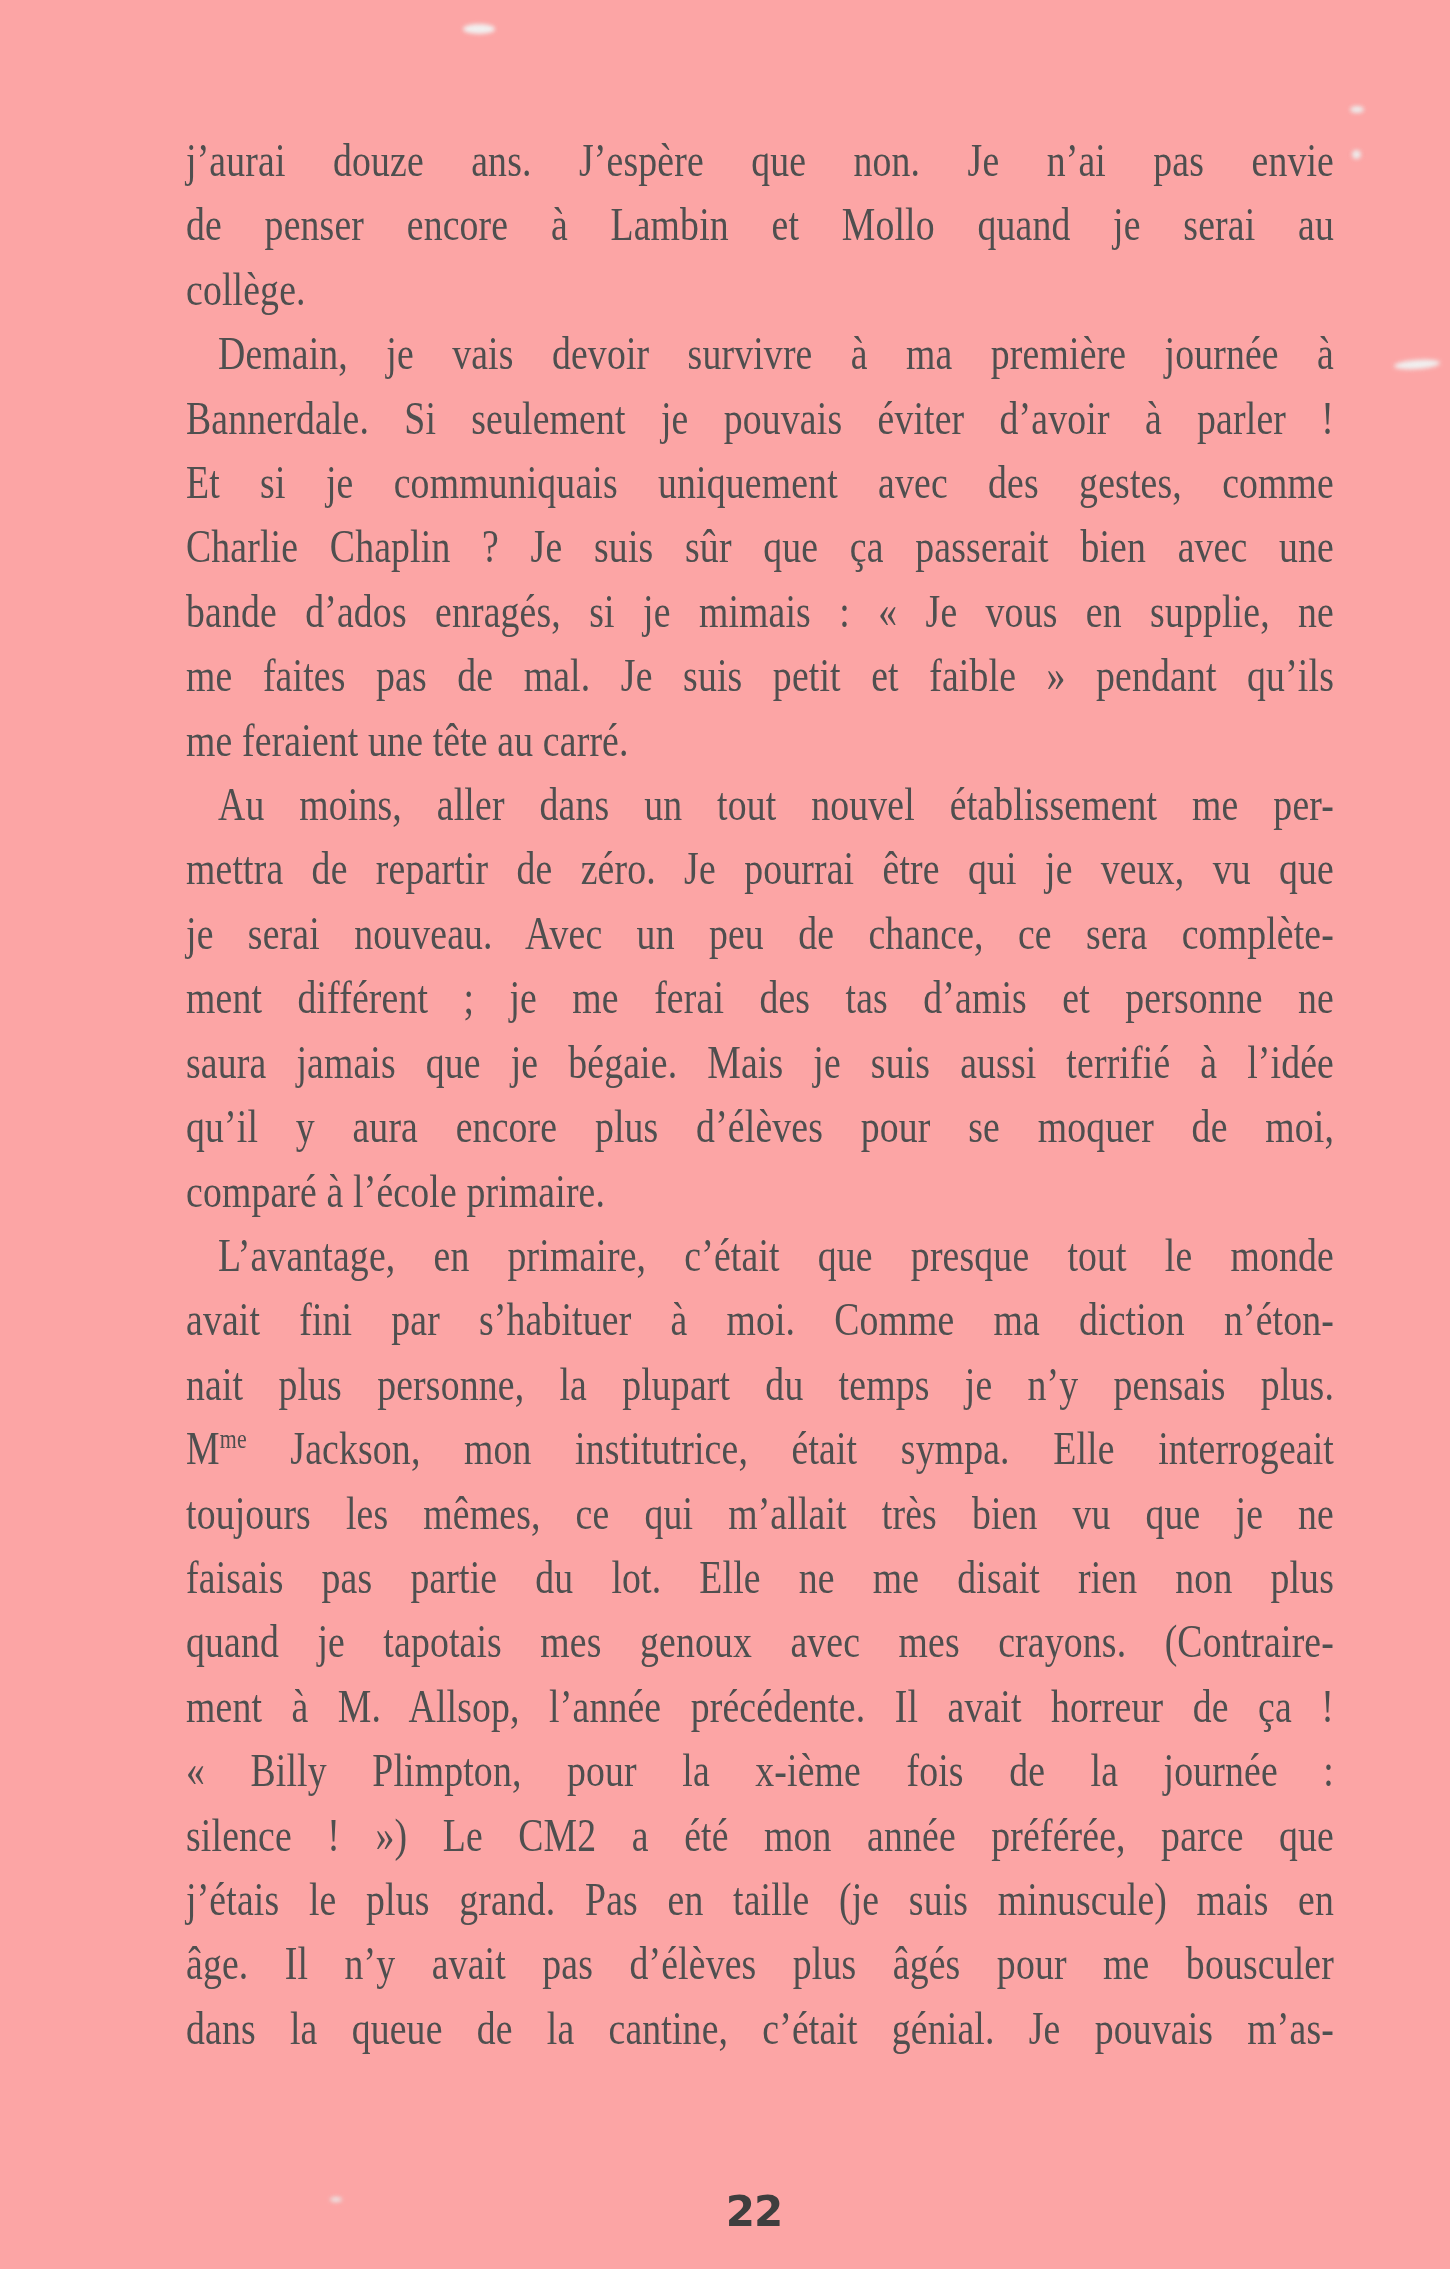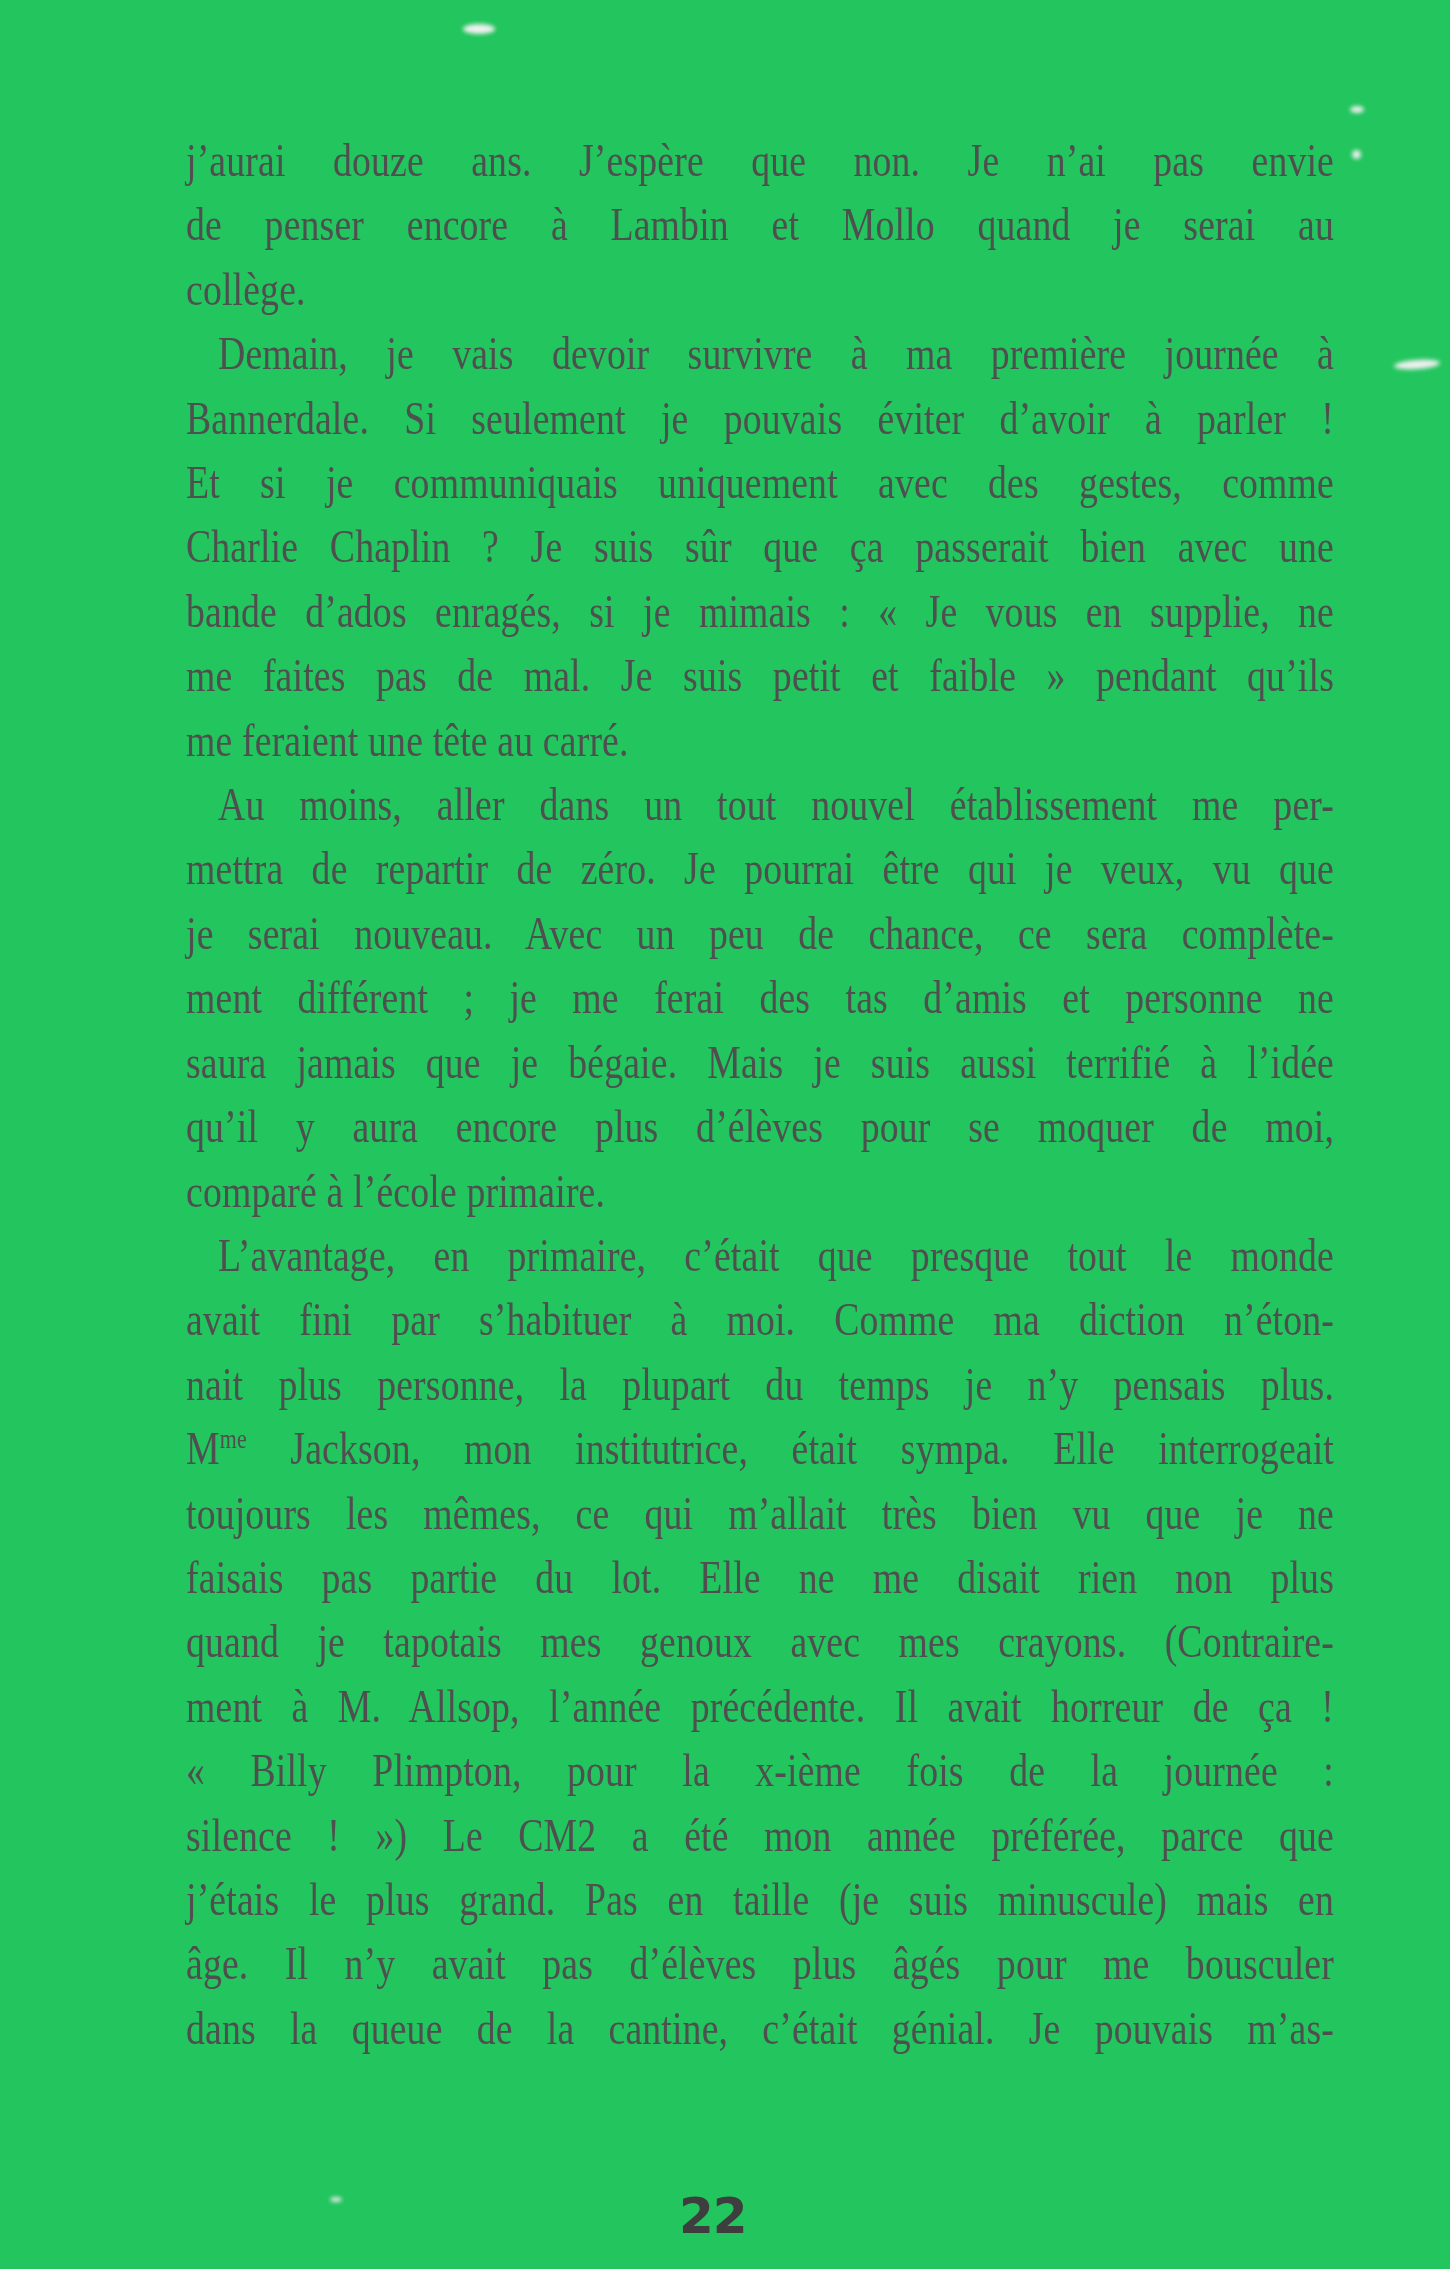--- a/index.html
+++ b/index.html
@@ -9,21 +9,21 @@
   }
   body {
     width: 1450px;
     height: 2269px;
     position: relative;
     overflow: hidden;
   }
   .page {
     position: absolute;
     inset: 0;
-    background: #22c55e;
+    background: #fca5a5;
   }
   
   .text-block {
     position: absolute;
     left: 186px;
     top: 129px;
     width: 1400px;               
     transform: scaleX(0.82);     
     transform-origin: left top;
     font-family: "Liberation Serif", "DejaVu Serif", serif;
@@ -46,23 +46,24 @@
   .sup {
     vertical-align: super;
     font-size: 0.58em;
     line-height: 0;
   }
   .folio {
     position: absolute;
     top: 2187px;
     left: 679px;
     width: 150px;
+    text-align: center;
     font-family: "DejaVu Sans", "Liberation Sans", sans-serif;
     font-weight: bold;
-    font-size: 50px;
+    font-size: 42px;
     color: #3e3e3e;
     letter-spacing: -1px;
   }
   
   .artifact {
     position: absolute;
     background: #ececec;
     border-radius: 50%;
     filter: blur(2px);
   }

